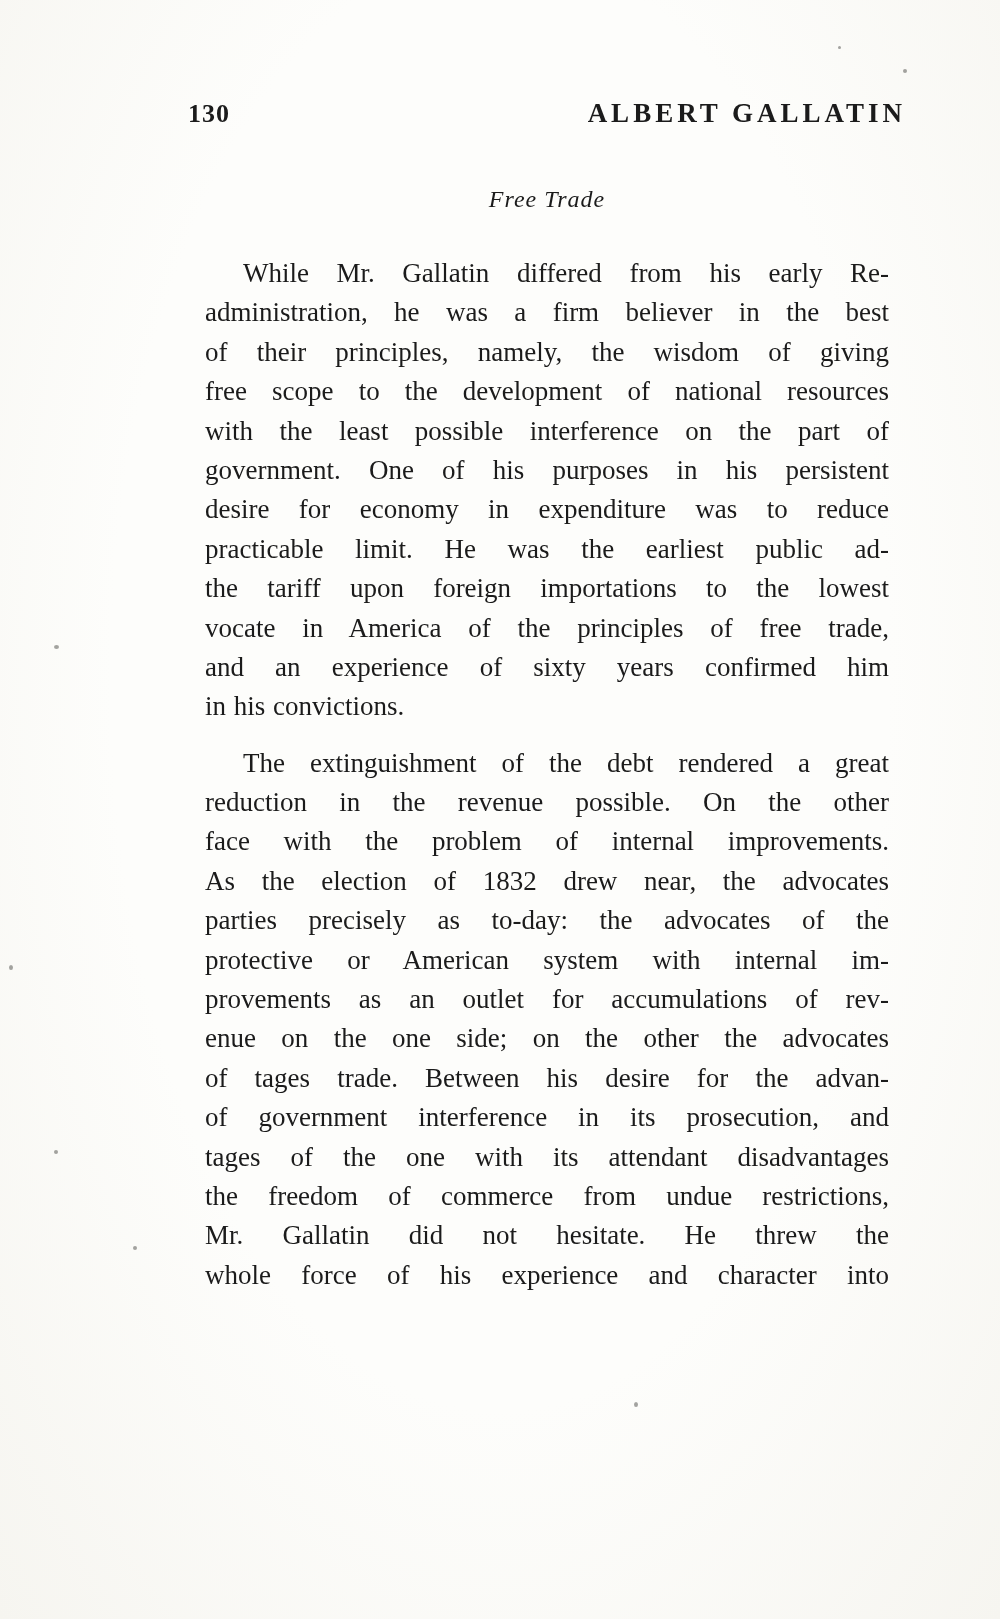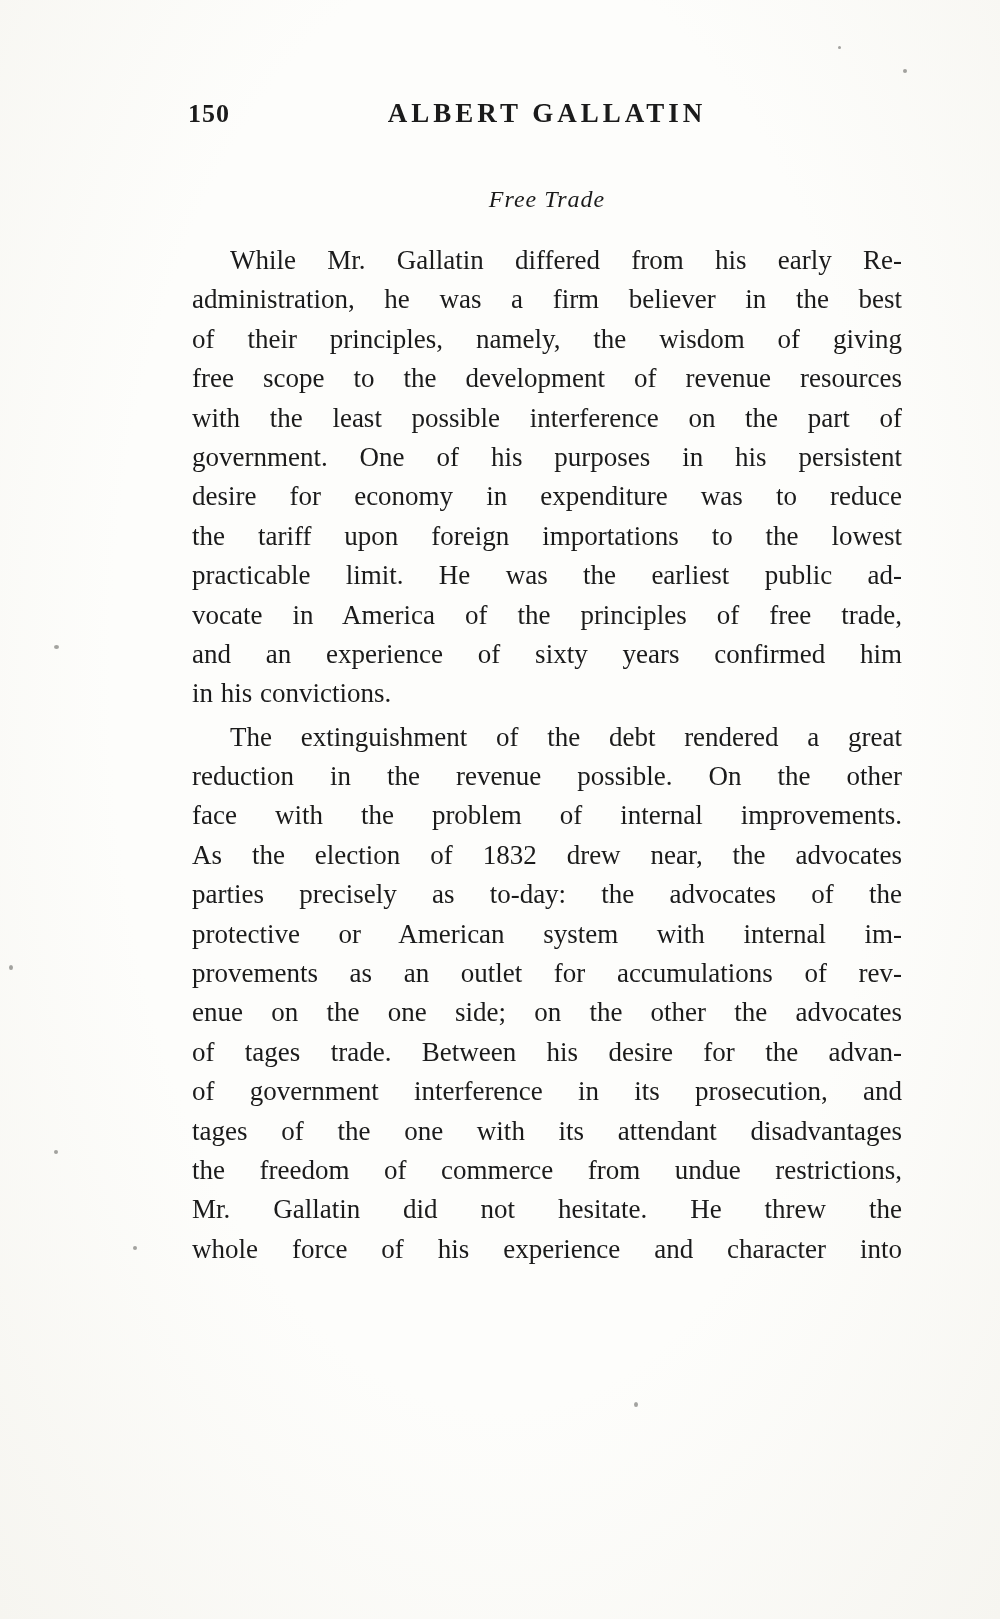--- a/index.html
+++ b/index.html
@@ -21,21 +21,21 @@
   }
   .page-number {
     position: absolute;
     left: 0;
     top: 1px;
     font-size: 26px;
     font-weight: bold;
     letter-spacing: 1px;
   }
   .running-title {
-    text-align: center;
+    text-align: right;
     font-size: 27px;
     font-weight: 600;
     letter-spacing: 4px;
   }
   .section-heading {
     position: absolute;
     top: 186px;
     left: 188px;
     width: 718px;
     text-align: center;
@@ -43,21 +43,21 @@
     font-size: 24px;
     letter-spacing: 1px;
   }
   .text-block {
     position: absolute;
     top: 237px;
     left: 188px;
     width: 718px;
     font-size: 27px;
   }
-  .paragraph { margin: 4px; }
+  .paragraph { margin: 17px; }
   .line {
     text-align: justify;
     text-align-last: justify;
     line-height: 39.4px;
     height: 39.4px;
     overflow: hidden;
     word-spacing: 1px;
   }
   .line.first-line { text-indent: 38px; }
   .line.last-line { text-align-last: left; }
@@ -68,37 +68,37 @@
     border-radius: 50%;
     opacity: 0.55;
   }
 </style>
 </head>
 <body>
 
 <div class="page">
 
   <div class="running-header">
-    <span class="page-number">150</span>
+    <span class="page-number">130</span>
     <div class="running-title">ALBERT GALLATIN</div>
   </div>
 
   <div class="section-heading">Free Trade</div>
 
   <div class="text-block">
       <div class="paragraph">
         <div class="line first-line">While Mr. Gallatin differed from his early Re-</div>
         <div class="line">administration, he was a firm believer in the best</div>
         <div class="line">of their principles, namely, the wisdom of giving</div>
-        <div class="line">free scope to the development of revenue resources</div>
+        <div class="line">free scope to the development of national resources</div>
         <div class="line">with the least possible interference on the part of</div>
         <div class="line">government.  One of his purposes in his persistent</div>
         <div class="line">desire for economy in expenditure was to reduce</div>
+        <div class="line">practicable limit.   He was the earliest public ad-</div>
         <div class="line">the tariff upon foreign importations to the lowest</div>
-        <div class="line">practicable limit.   He was the earliest public ad-</div>
         <div class="line">vocate in America of the principles of free trade,</div>
         <div class="line">and an experience of sixty years confirmed him</div>
         <div class="line last-line">in his convictions.</div>
       </div>
       <div class="paragraph">
         <div class="line first-line">The extinguishment of the debt rendered a great</div>
         <div class="line">reduction in the revenue possible.   On the other</div>
         <div class="line">face with the problem of internal improvements.</div>
         <div class="line">As the election of 1832 drew near, the advocates</div>
         <div class="line">parties precisely as to-day: the advocates of the</div>

